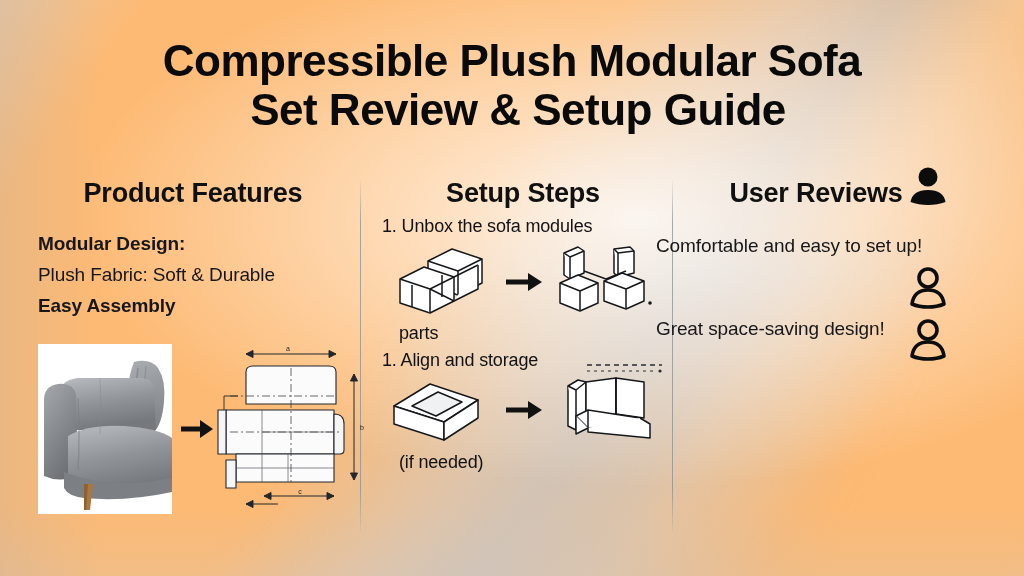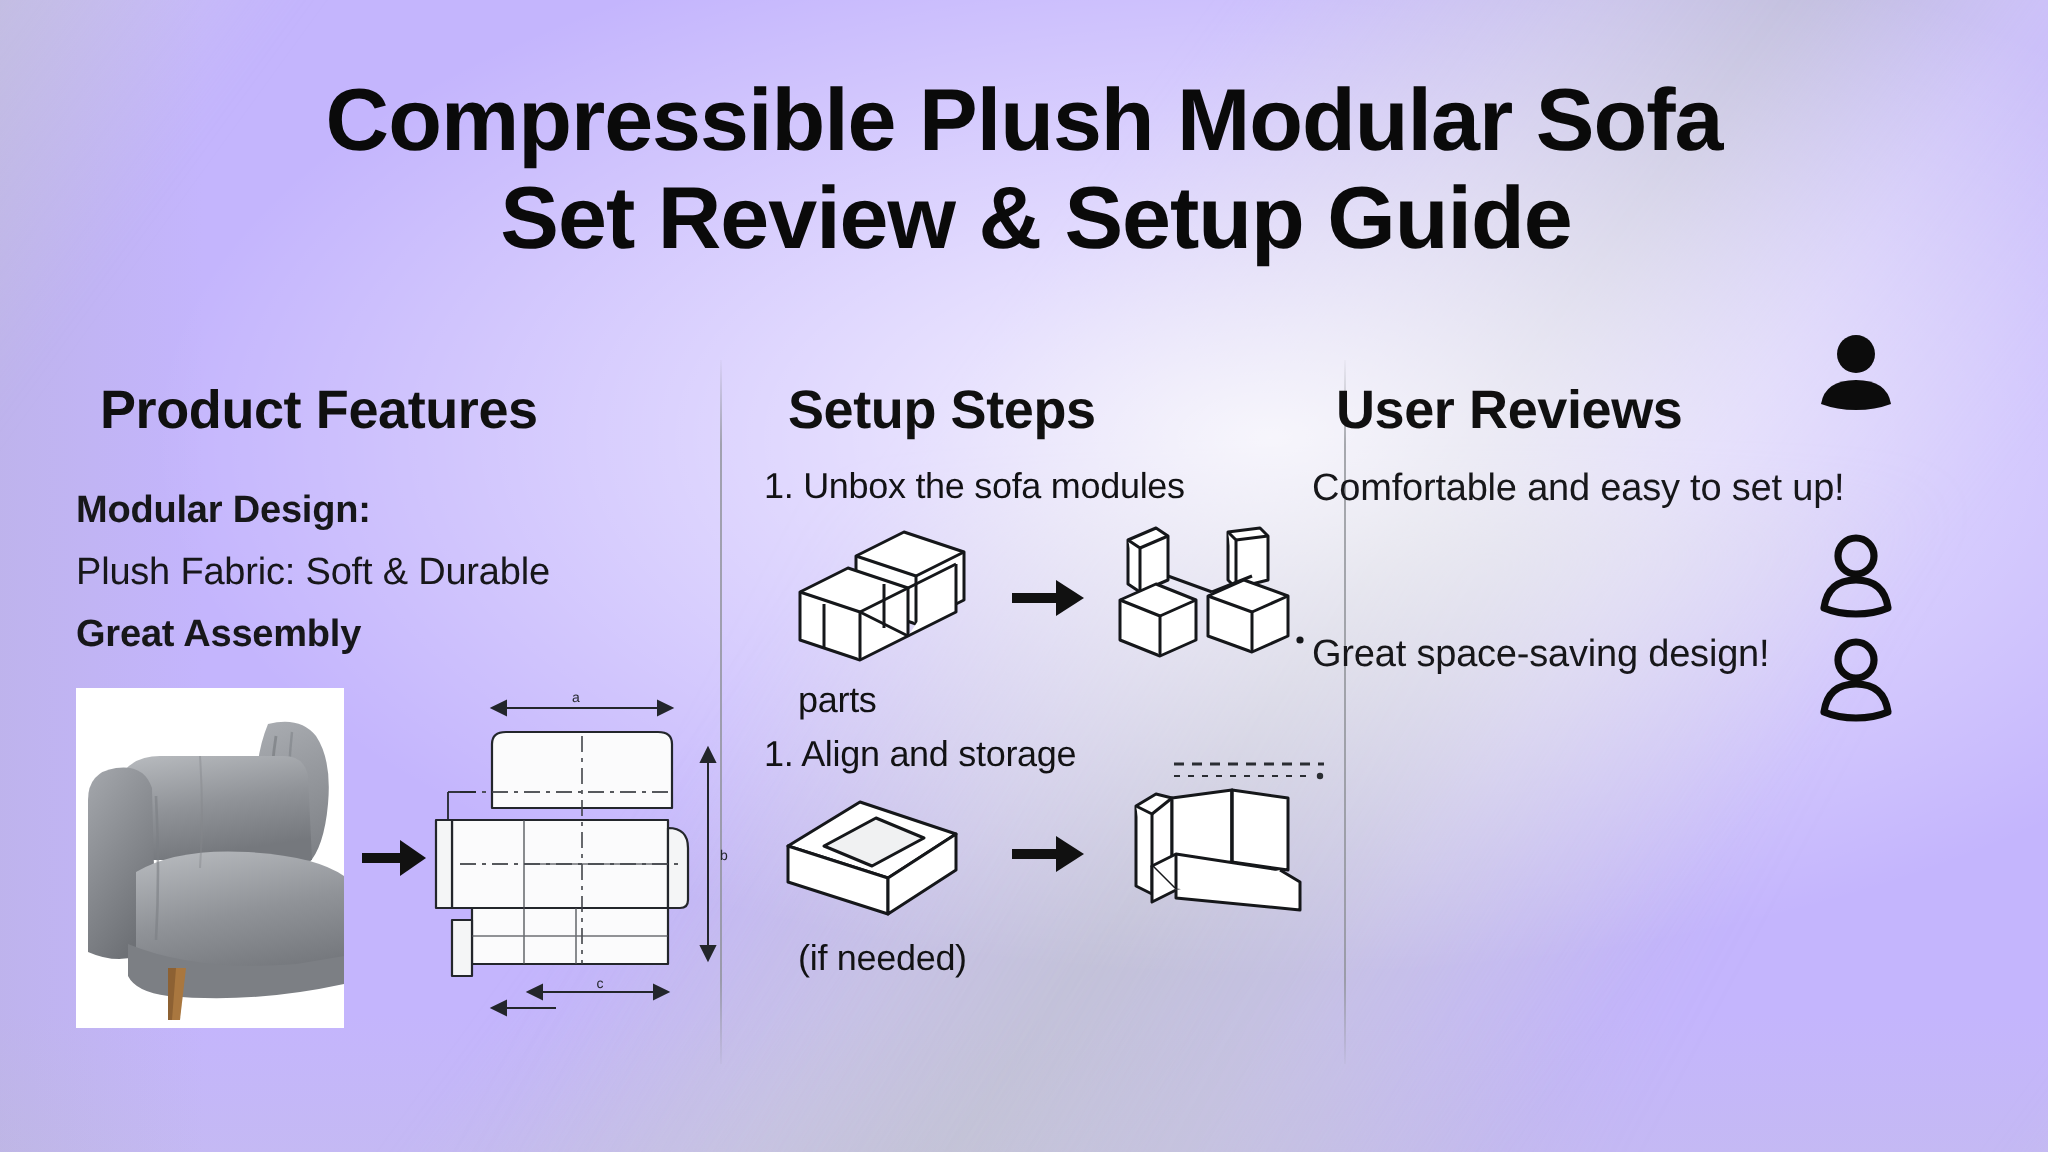--- a/index.html
+++ b/index.html
@@ -4,21 +4,21 @@
 <style>
   html,body{margin:0;padding:0;}
   body{
     width:1024px;height:576px;overflow:hidden;
     font-family:"Liberation Sans", sans-serif;
     background:#fefefe;
     position:relative;
   }
   #stage{
     position:absolute;inset:0;width:1024px;height:576px;
-    background:#c4b5fd;
+    background:#fdba74;
     overflow:hidden;
   }
   
   .shade{position:absolute;pointer-events:none;}
   .shade-a{
     left:-260px;top:-200px;width:1500px;height:1000px;
     background:linear-gradient(126deg,
       rgba(205,207,211,0.00) 0%,
       rgba(198,201,206,0.55) 7%,
       rgba(186,190,196,0.80) 12%,
@@ -78,26 +78,27 @@
   }
   .div1{left:360px;}
   .div2{left:672px;}
 
   .col{position:absolute;top:0;}
   .col1{left:38px;width:310px;}
   .col2{left:382px;width:282px;}
   .col3{left:656px;width:320px;}
 
   h2.head{
-    margin:12px;
+    margin:0;
     font-size:27px;
     font-weight:bold;
     color:#101010;
     letter-spacing:-0.2px;
     line-height:1.15;
+    text-align:center;
   }
   .sub{
     margin:7px 0 0 0;
     font-size:19px;
     color:#17171a;
     line-height:1.25;
     letter-spacing:-0.1px;
   }
   .sub.bold{font-weight:bold;}
   .gap-lg{margin-top:23px;}
@@ -147,21 +148,21 @@
 
   <div class="cols">
 
     <div class="divider div1"></div>
     <div class="divider div2"></div>
 
     <div class="col col1">
       <h2 class="head">Product Features</h2>
       <p class="sub bold gap-lg">Modular Design:</p>
       <p class="sub">Plush Fabric: Soft &amp; Durable</p>
-      <p class="sub bold">Great Assembly</p>
+      <p class="sub bold">Easy Assembly</p>
 
       <div class="leftmedia">
 
         <div class="photo">
           <svg width="134" height="170" viewBox="0 0 134 170">
             <defs>
               <linearGradient id="fab1" x1="0" y1="0" x2="0.3" y2="1">
                 <stop offset="0%" stop-color="#b9bcc0"></stop>
                   <stop offset="55%" stop-color="#909398"></stop>
                   <stop offset="100%" stop-color="#75787d"></stop>
@@ -361,21 +362,21 @@
           </g>
         </svg>
       </div>
 
       <p class="step step-indent">(if needed)</p>
     </div>
 
     <div class="col col3">
       <h2 class="head">User Reviews</h2>
 
-      <div class="review-row" style="margin-top:10px;">
+      <div class="review-row" style="margin-top:25px;">
         <p class="review-txt">Comfortable and easy to set up!</p>
       </div>
 
       <div class="review-row" style="margin-top:37px;">
         <p class="review-txt">Great space-saving design!</p>
       </div>
 
       <div class="usericon ui1">
         <svg width="44" height="42" viewBox="0 0 44 42">
           <circle cx="22" cy="11" r="9.5" fill="#0c0c0c"></circle>

